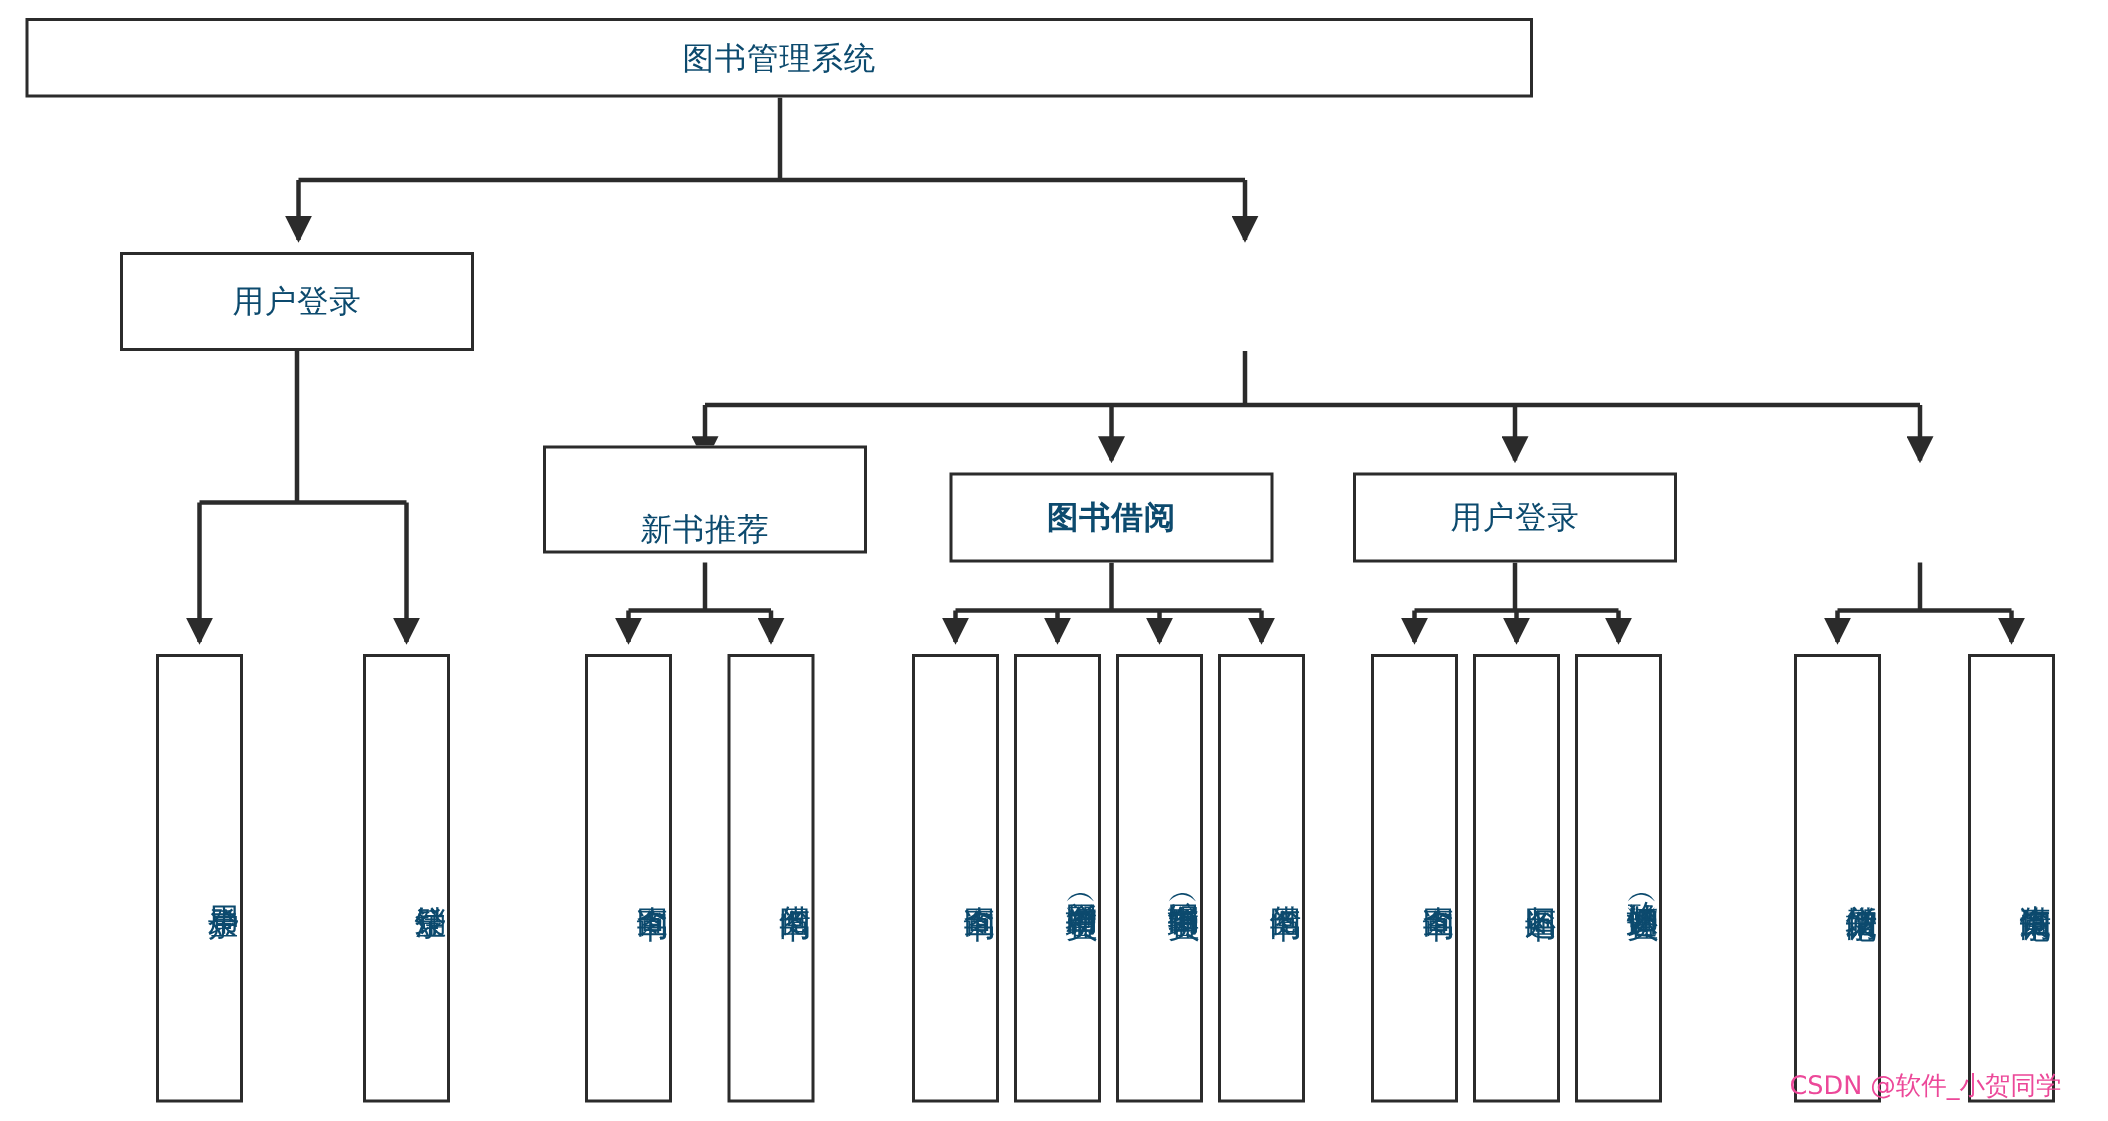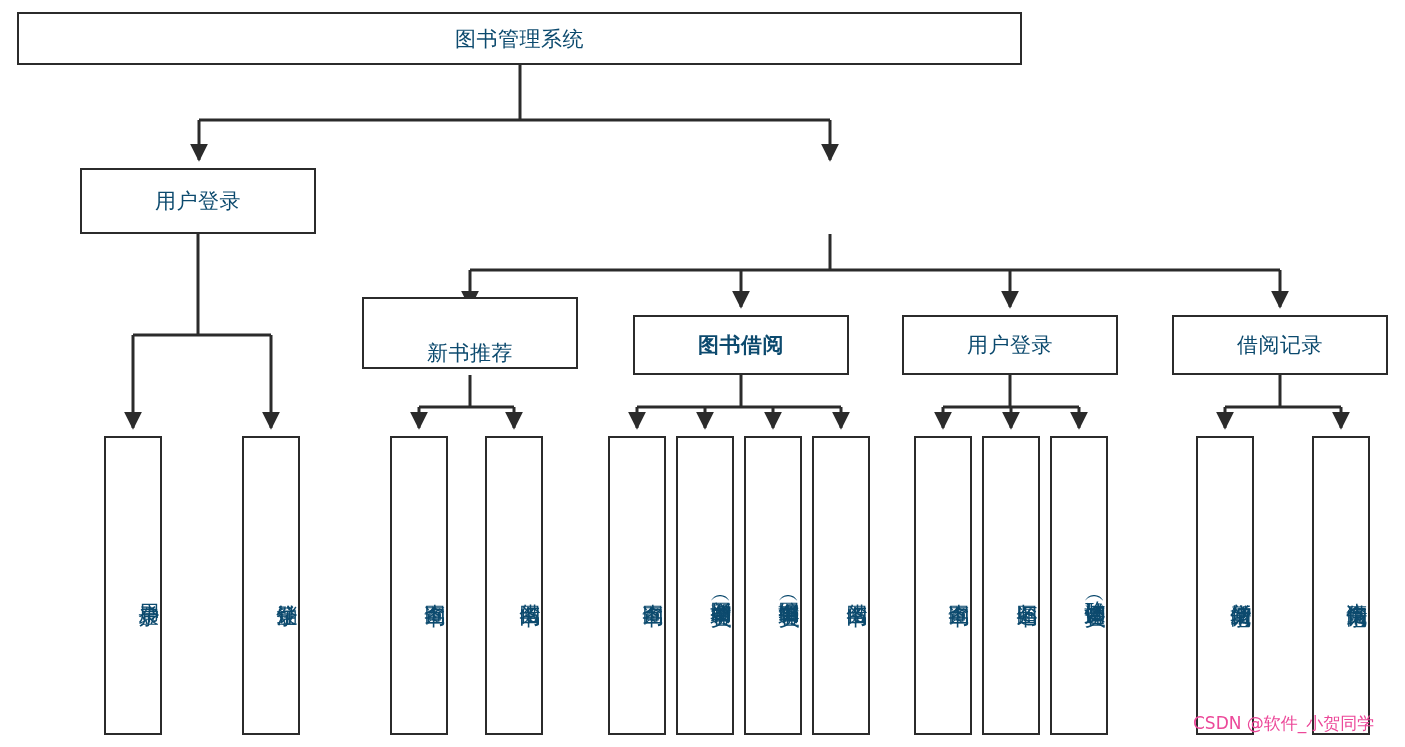--- a/index.html
+++ b/index.html
@@ -131,23 +131,20 @@
 
   <div class="node node-h" style="left: 362px; top: 297px; width: 216px; height: 72px; align-items: flex-end;">
     <span>新书推荐</span>
   </div>
   <div class="node node-h" style="left: 633px; top: 315px; width: 216px; height: 60px; font-weight: bold;">
     <span>图书借阅</span>
   </div>
   <div class="node node-h" style="left: 902px; top: 315px; width: 216px; height: 60px;">
     <span>用户登录</span>
   </div>
-  <div class="node node-h" style="left: 1172px; top: 315px; width: 216px; height: 60px;">
-    <span>借阅记录</span>
-  </div>
 
   <div class="node node-v" style="left: 104px; top: 436px; width: 58px; height: 299px;">
     <span>用户登录</span>
   </div>
   <div class="node node-v" style="left: 242px; top: 436px; width: 58px; height: 299px;">
     <span>注销登录</span>
   </div>
   <div class="node node-v" style="left: 390px; top: 436px; width: 58px; height: 299px;">
     <span>查询图书</span>
   </div>

